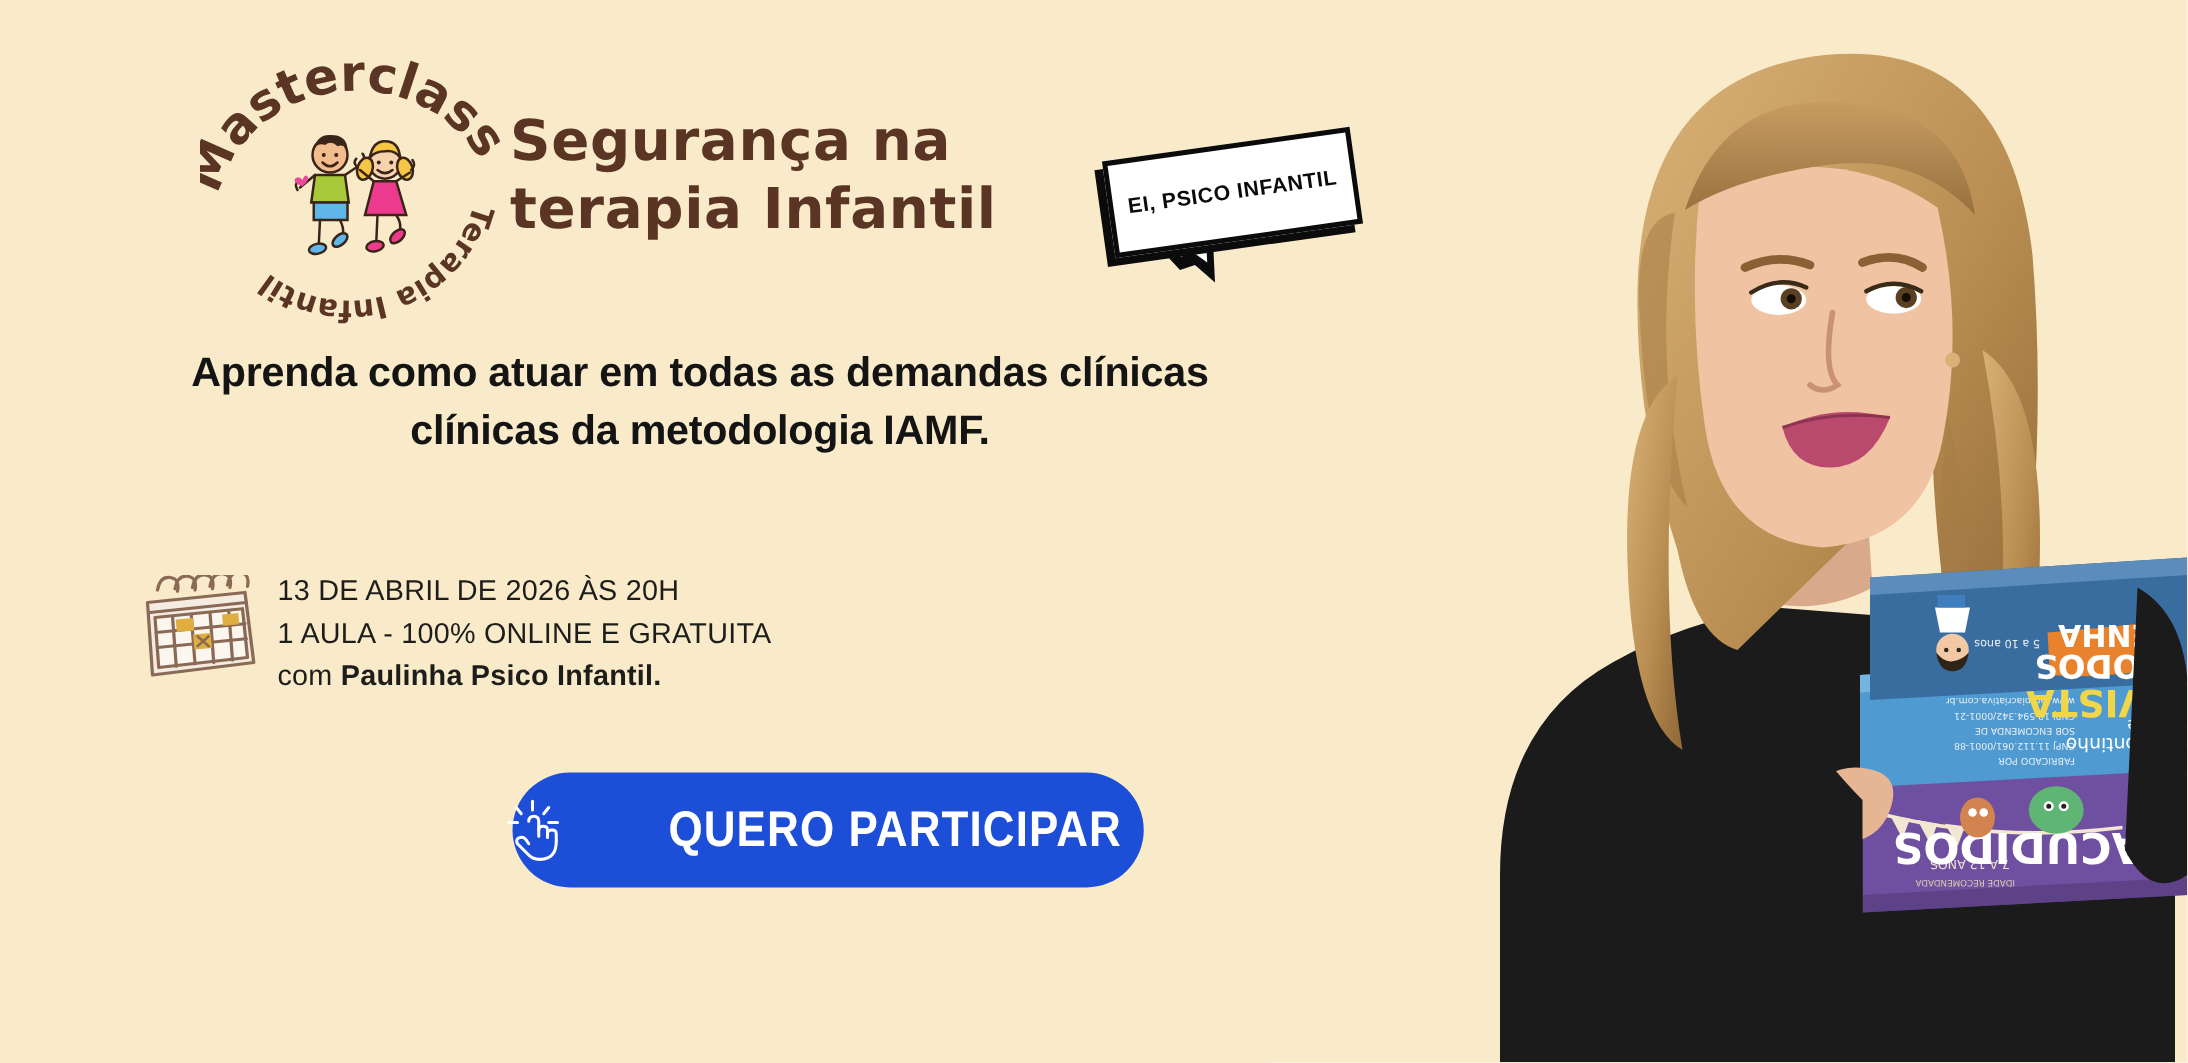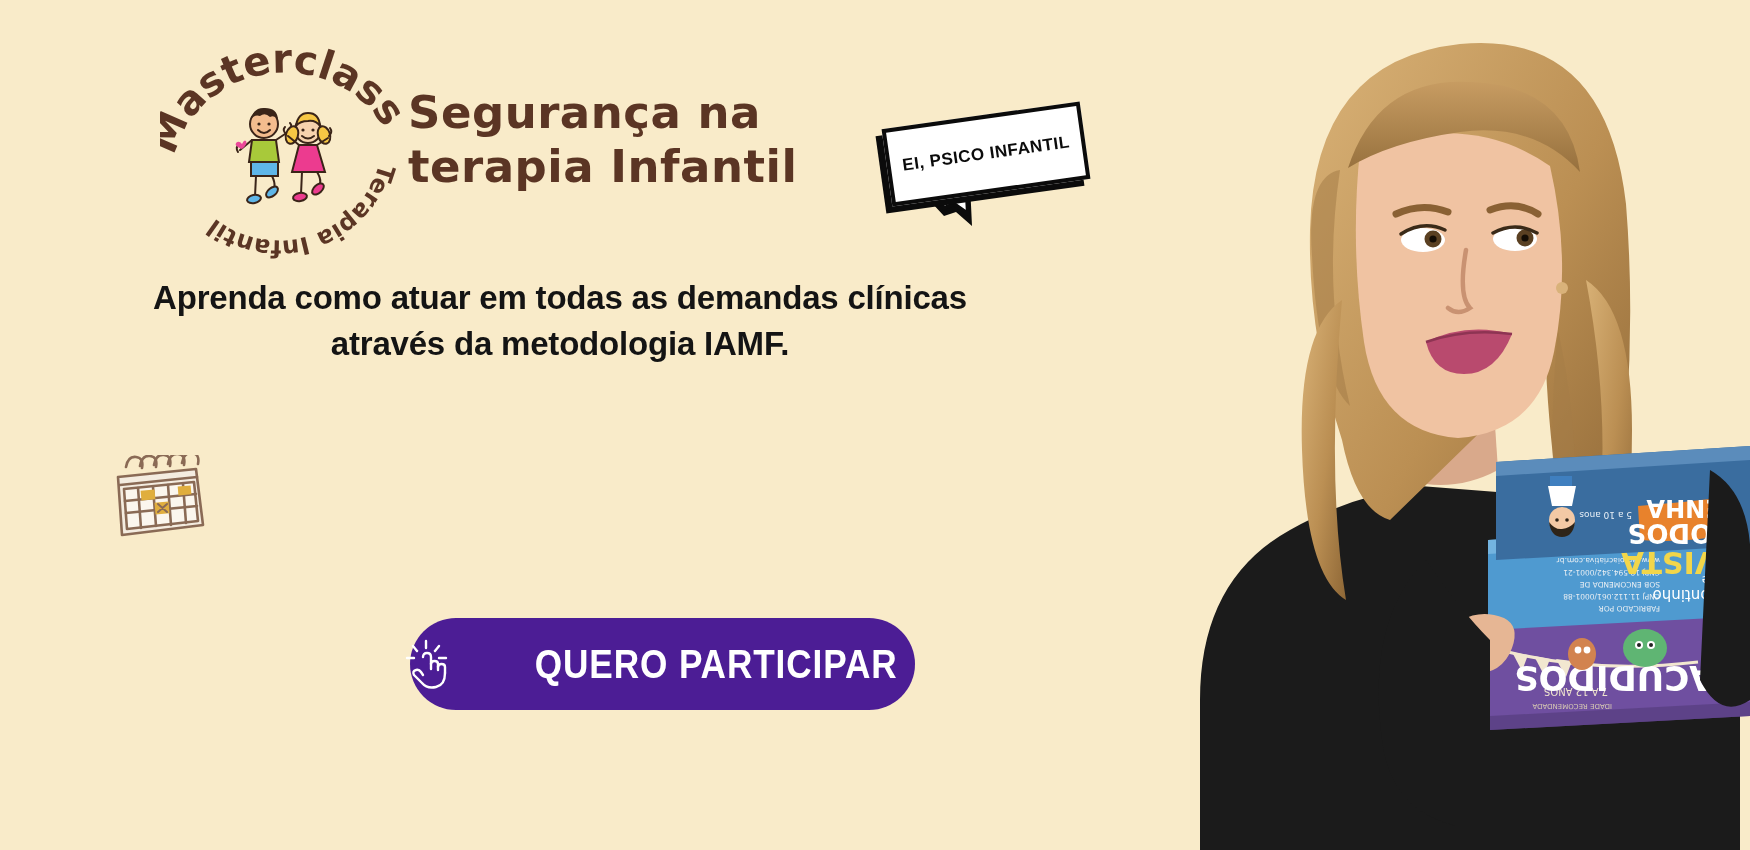--- a/index.html
+++ b/index.html
@@ -121,21 +121,21 @@
     letter-spacing: 0.2px;
   }
   #details-text .det-line { display: block; white-space: nowrap; }
   #details-text .det-strong { font-weight: bold; }
 
   
   #cta-button {
     position: absolute;
     left: 410px; top: 618px;
     width: 505px; height: 92px;
-    background: #4c1d95;
+    background: #1d4ed8;
     border: none;
     border-radius: 46px;
     display: flex;
     align-items: center;
     justify-content: center;
     gap: 58px;
     cursor: pointer;
     padding: 0 30px;
   }
   #cta-cursor-icon { flex: 0 0 auto; width: 50px; height: 54px; }
@@ -230,21 +230,21 @@
       <path d="M14,0 L56,-4 L58,32 L44,22 L34,26 Z" fill="#ffffff" stroke="#0b0b0b" stroke-width="4"></path>
     </svg>
     <div id="bubble-shadow"></div>
     <div id="bubble-box">
       <span id="bubble-text">EI, PSICO INFANTIL</span>
     </div>
   </div>
 
   <div id="subheadline">
     <span class="sub-line">Aprenda como atuar em todas as demandas clínicas</span>
-    <span class="sub-line">através da metodologia IAMF.</span>
+    <span class="sub-line">clínicas da metodologia IAMF.</span>
   </div>
 
   <div id="details-block">
     <svg id="calendar-icon" viewBox="0 0 100 92">
       <g stroke="#8a6a55" stroke-width="2.6" fill="none" stroke-linecap="round" stroke-linejoin="round">
         <path d="M10,22 L88,14 L95,70 L14,80 Z" fill="#f4ece0"></path>
         <path d="M12,30 L89,22"></path>
         <path d="M16,34 L86,27 L90,66 L19,74 Z" fill="#fbf6ee"></path>
         <path d="M17,46 L88,39 M18,58 L89,51"></path>
         <path d="M30,33 L33,73 M45,32 L48,71 M60,30 L63,70 M75,29 L78,68"></path>
@@ -252,20 +252,25 @@
         <path d="M32,11 q2,-11 10,-10 q8,1 6,11"></path>
         <path d="M46,10 q2,-11 10,-10 q8,1 6,11"></path>
         <path d="M60,9 q2,-11 10,-10 q8,1 6,11"></path>
         <path d="M74,8 q2,-11 10,-10 q8,1 6,11"></path>
         <rect x="47" y="47" width="14" height="12" fill="#e0ae3e" stroke="none" transform="rotate(-5 54 53)"></rect>
         <rect x="33" y="35" width="14" height="10" fill="#e0ae3e" stroke="none" transform="rotate(-5 40 40)"></rect>
         <rect x="70" y="31" width="13" height="9" fill="#e0ae3e" stroke="none" transform="rotate(-5 76 35)"></rect>
         <path d="M50,49 L59,57 M59,49 L50,57" stroke="#8a6a55" stroke-width="2"></path>
       </g>
     </svg>
+    <div id="details-text">
+      <span class="det-line">13 DE ABRIL DE 2026 ÀS 20H</span>
+      <span class="det-line">1 AULA - 100% ONLINE E GRATUITA</span>
+      <span class="det-line"><span>com </span><span class="det-strong">Paulinha Psico Infantil.</span></span>
+    </div>
   </div>
 
   <button id="cta-button">
     <svg id="cta-cursor-icon" viewBox="0 0 50 54">
       <g stroke="#ffffff" stroke-width="2.4" fill="none" stroke-linecap="round" stroke-linejoin="round">
         <path d="M24,4 L24,11"></path>
         <path d="M11,9 L15,14"></path>
         <path d="M37,9 L33,14"></path>
         <path d="M5,21 L12,21"></path>
         <path d="M44,21 L37,21"></path>

